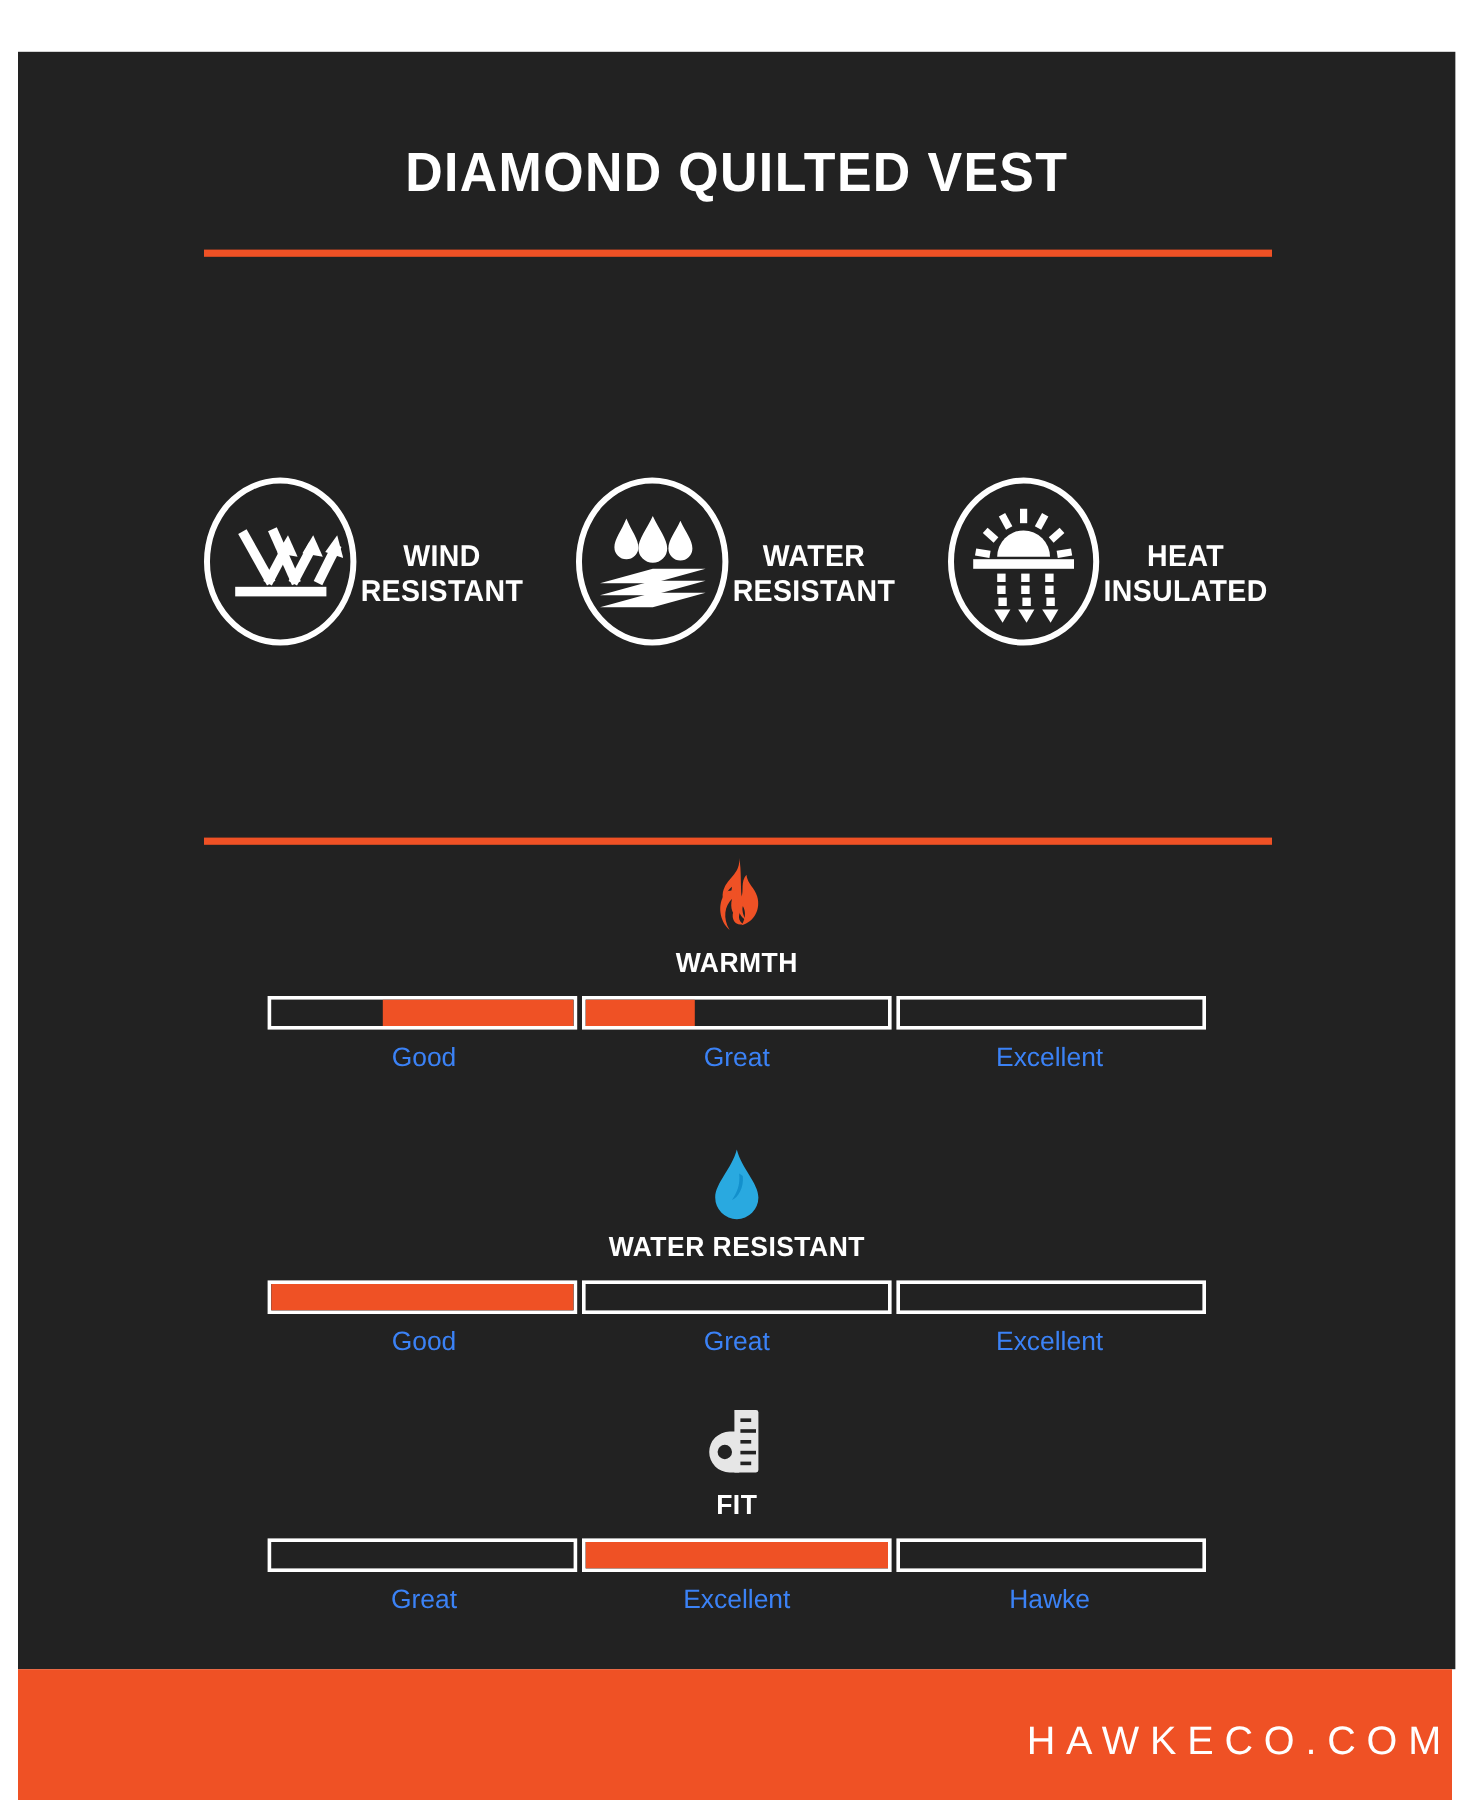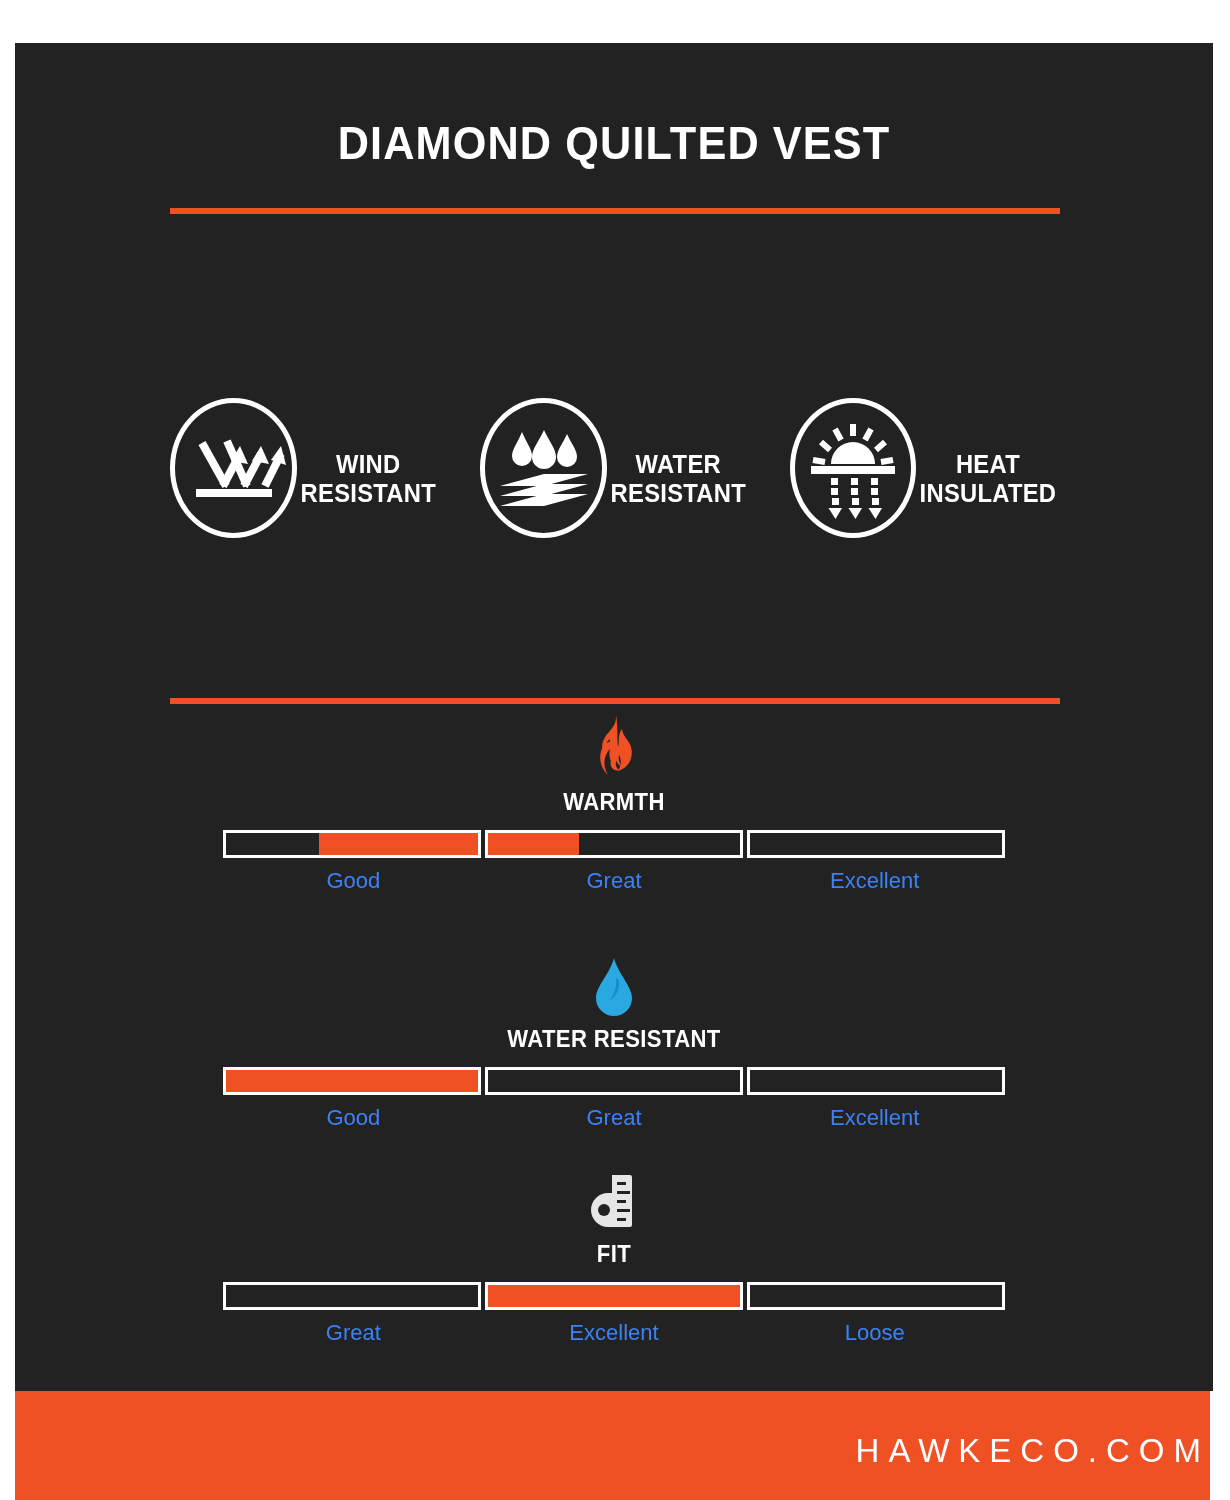--- a/index.html
+++ b/index.html
@@ -361,21 +361,21 @@
         <div class="bar-outer">
           <div class="bar-seg"></div>
           <div class="bar-seg">
             <div class="bar-fill" style="left:0; width:100%;"></div>
           </div>
           <div class="bar-seg"></div>
         </div>
         <div class="bar-labels">
           <div class="bar-label">Great</div>
           <div class="bar-label">Excellent</div>
-          <div class="bar-label">Loose</div>
+          <div class="bar-label">Hawke</div>
         </div>
       </div>
 
     </div>
   </div>
 
   <div class="footer">
     <div class="footer-text">HAWKECO.COM</div>
   </div>
 </div>

